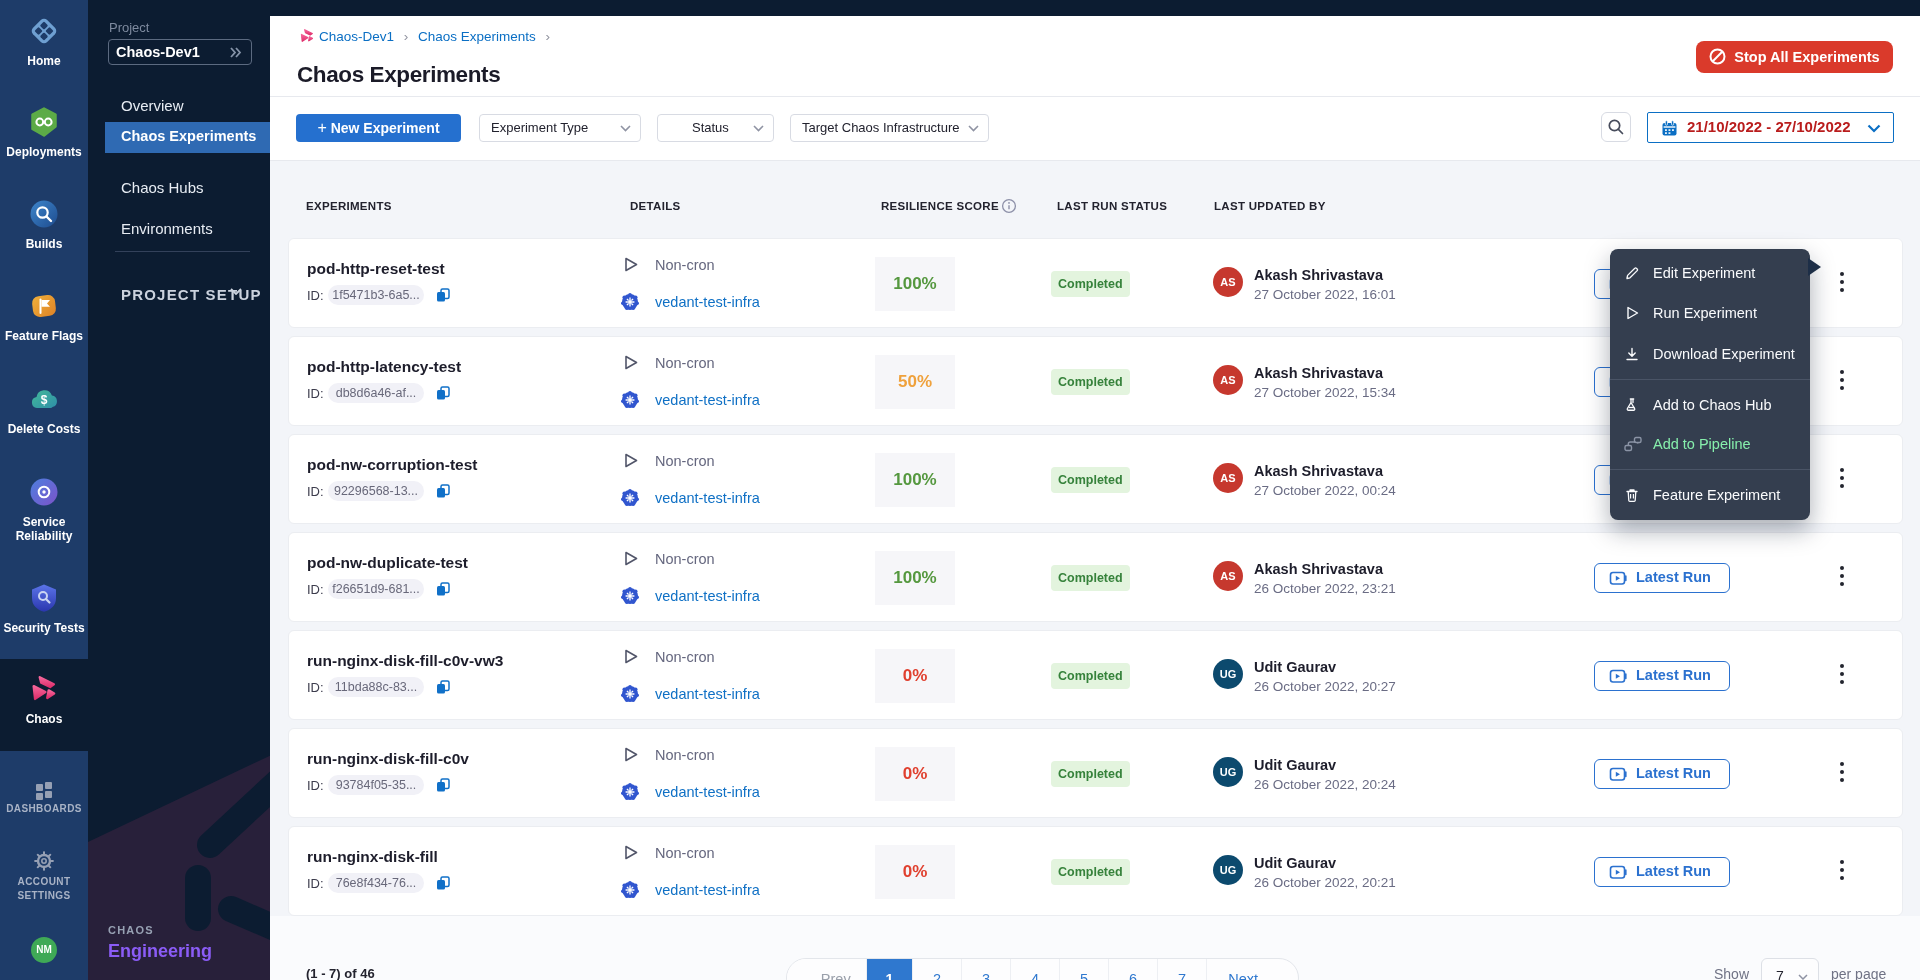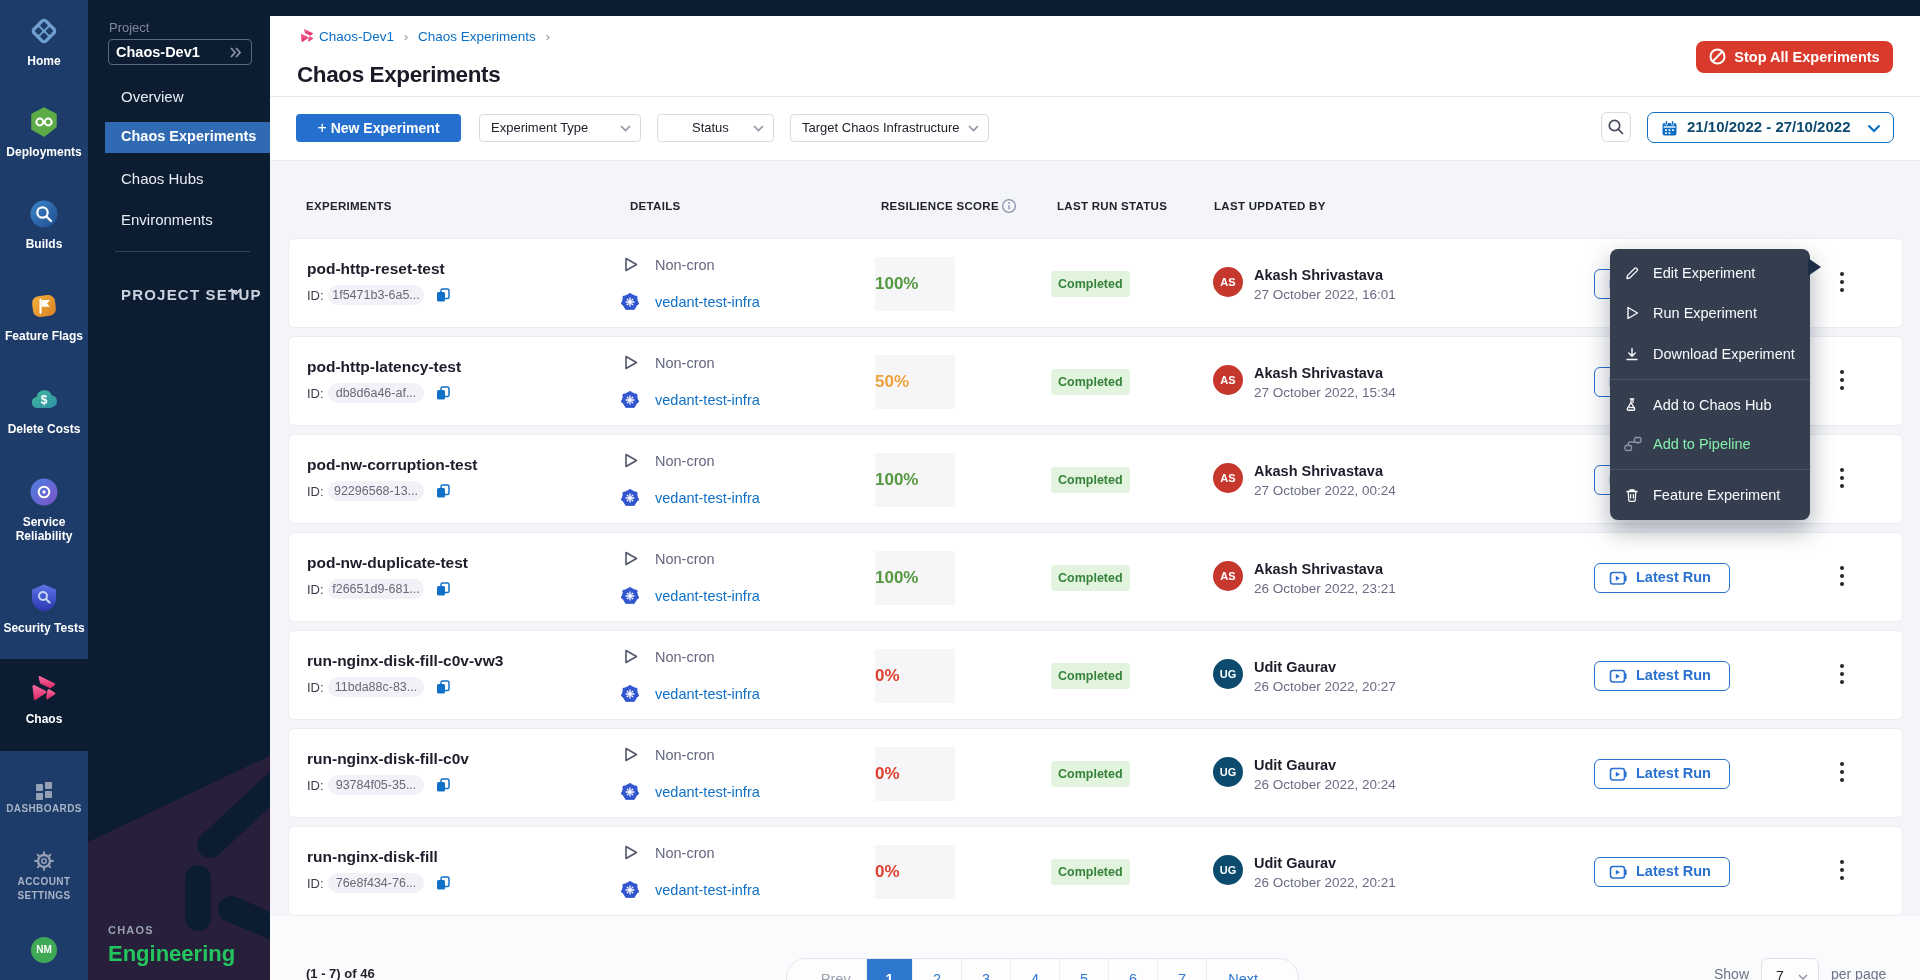--- a/index.html
+++ b/index.html
@@ -9,54 +9,54 @@
 
 #rail{position:absolute;left:0;top:0;width:88px;height:980px;background:#1E3C69;z-index:5;}
 .rlab{position:absolute;width:88px;text-align:center;color:#FFFFFF;font-size:12px;font-weight:bold;}
 .rlab2{position:absolute;width:88px;text-align:center;color:#A9B3C6;font-size:10px;font-weight:bold;letter-spacing:.4px;}
 .ricon{position:absolute;left:29px;width:30px;height:30px;}
 #chaostile{position:absolute;left:0;top:659px;width:88px;height:92px;background:#0C1C31;}
 
 #side2{position:absolute;left:88px;top:0;width:182px;height:980px;background:#0C1C31;overflow:hidden;z-index:4;}
 #projlab{position:absolute;left:21px;top:20px;color:#7E8A9F;font-size:13px;}
 #projbox{position:absolute;left:20px;top:39px;width:144px;height:26px;border:1px solid #5C6A80;border-radius:4px;color:#FFFFFF;font-size:14.5px;font-weight:bold;line-height:24px;padding-left:7px;}
-.s2item{position:absolute;left:33px;color:#E7ECF3;font-size:15px;height:22px;line-height:22px;}
+.s2item{position:absolute;left:33px;color:#E7ECF3;font-size:15px;height:22px;line-height:22px;margin-top:9px;}
 #s2sel{position:absolute;left:17px;top:122px;width:165px;height:31px;background:#2F6AB3;}
 #s2sel span{position:absolute;left:16px;top:6px;color:#FFF;font-size:14.5px;font-weight:bold;}
 #s2div{position:absolute;left:27px;top:251px;width:135px;height:1px;background:#33415A;}
 #psetup{position:absolute;left:33px;top:274px;color:#CBD2DE;font-size:15px;font-weight:bold;letter-spacing:1.2px;margin-top:12px;}
 #brand1{position:absolute;left:20px;top:924px;color:#97A1B3;font-size:11px;letter-spacing:1.2px;font-weight:bold;}
-#brand2{position:absolute;left:20px;top:941px;color:#22c55e;font-size:22px;font-weight:bold;}
+#brand2{position:absolute;left:20px;top:941px;color:#8b5cf6;font-size:18px;font-weight:bold;}
 
 #main{position:absolute;left:270px;top:16px;width:1650px;height:977px;background:#FFFFFF;border-radius:0 0 12px 12px;overflow:hidden;z-index:3;}
 #crumb{position:absolute;left:30px;top:13px;height:16px;font-size:13.5px;color:#0B6FC4;}
 #crumb .sep{color:#90939F;padding:0 6px;}
 #title{position:absolute;left:27px;top:46px;font-size:22.5px;font-weight:bold;color:#1B1B28;letter-spacing:-0.4px;}
 #hdrline{position:absolute;left:0;top:80px;width:1650px;height:1px;background:#E7E9EE;}
 #stopbtn{position:absolute;left:1426px;top:25px;width:197px;height:32px;background:#DA3A2B;border-radius:8px;color:#fff;font-size:14.5px;font-weight:bold;line-height:32px;text-align:center;}
 
 #newbtn{position:absolute;left:26px;top:98px;width:165px;height:28px;background:#2570CF;border-radius:4px;color:#fff;font-size:14px;font-weight:bold;text-align:center;line-height:28px;}
 .drop{position:absolute;top:98px;height:28px;border:1px solid #D8DBE3;border-radius:4px;background:#fff;color:#22222E;font-size:13px;line-height:26px;padding-left:11px;white-space:nowrap;}
 .drop svg{position:absolute;right:9px;top:10px;}
 #srch{position:absolute;left:1331px;top:96px;width:30px;height:30px;border:1px solid #D8DBE3;border-radius:6px;background:#fff;}
-#datebtn{position:absolute;left:1377px;top:96px;width:247px;height:31px;border:1.5px solid #0B6FC4;border-radius:7px;background:#fff;color:#0c4a6e;font-size:15px;font-weight:bold;line-height:28px;}
+#datebtn{position:absolute;left:1377px;top:96px;width:247px;height:31px;border:1.5px solid #0B6FC4;border-radius:2px;background:#fff;color:#b91c1c;font-size:15px;font-weight:bold;line-height:28px;}
 #tbline{position:absolute;left:0;top:144px;width:1650px;height:1px;background:#E7E9EE;}
 
 #treg{position:absolute;left:0;top:145px;width:1650px;height:832px;background:#F3F5F9;}
 .chead{position:absolute;top:39px;font-size:11.5px;font-weight:bold;color:#22222E;letter-spacing:.3px;}
 .card{position:absolute;left:18px;width:1615px;height:90px;background:#FFFFFF;border:1px solid #EBEDF1;border-radius:6px;}
 .ename{position:absolute;left:18px;top:21px;font-size:15.5px;font-weight:bold;color:#1D1D2B;}
 .eid{position:absolute;left:18px;top:49px;font-size:13px;color:#3C3C4C;}
 .idpill{position:absolute;left:39px;top:46px;width:96px;height:20px;background:#F1F1F7;border-radius:10px;color:#68687A;font-size:12.5px;text-align:center;line-height:20px;}
 .cpy{position:absolute;left:146px;top:48px;}
 .playic{position:absolute;left:333px;top:17px;}
 .ncron{position:absolute;left:366px;top:18px;font-size:14.5px;color:#64667E;}
 .helm{position:absolute;left:332px;top:54px;}
 .ilink{position:absolute;left:366px;top:55px;font-size:14.5px;color:#0F70C5;}
-.score{position:absolute;left:586px;top:18px;width:80px;height:54px;background:#F6F6F9;font-size:17px;font-weight:bold;text-align:left;line-height:54px;}
+.score{position:absolute;left:586px;top:18px;width:80px;height:54px;background:#F6F6F9;font-size:17px;font-weight:bold;text-align:center;line-height:54px;}
 .sg{color:#55983F;}.so{color:#EFA13C;}.sr{color:#E0402F;}
 .chip{position:absolute;left:762px;top:32px;height:26px;background:#E3F4DE;border-radius:4px;color:#36823B;font-size:12.5px;font-weight:bold;line-height:26px;padding:0 7px;}
 .avat{position:absolute;left:924px;top:28px;width:30px;height:30px;border-radius:50%;color:#fff;font-size:11px;font-weight:bold;text-align:center;line-height:30px;}
 .ared{background:#C6382E;}.agrn{background:#0c4a6e;}
 .uname{position:absolute;left:965px;top:28px;font-size:14.5px;font-weight:bold;color:#1D1D2B;}
 .udate{position:absolute;left:965px;top:48px;font-size:13.5px;color:#6A6C84;}
 .lrun{position:absolute;left:1305px;top:30px;width:136px;height:30px;border:1.5px solid #2B71CF;border-radius:6px;background:#fff;color:#2B71CF;font-size:14.5px;font-weight:bold;line-height:27px;}
 .dots{position:absolute;left:1548px;top:33px;width:10px;height:24px;}
 .dots i{position:absolute;left:3px;width:4px;height:4px;border-radius:50%;background:#23252F;}
 

